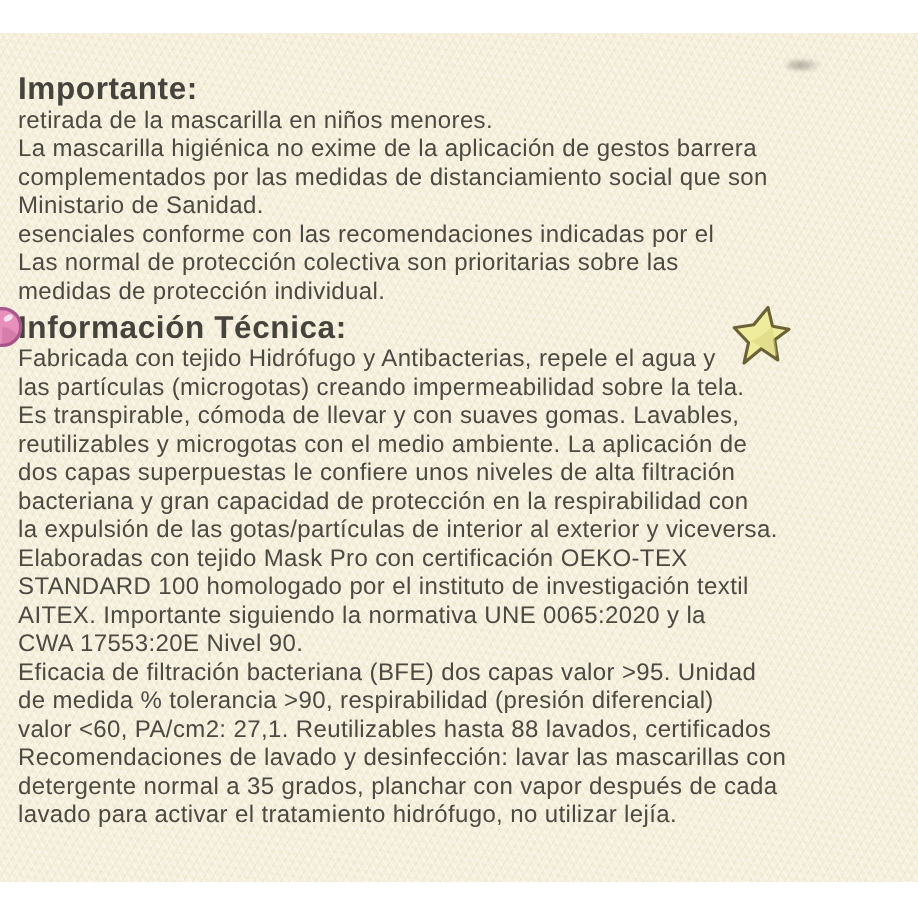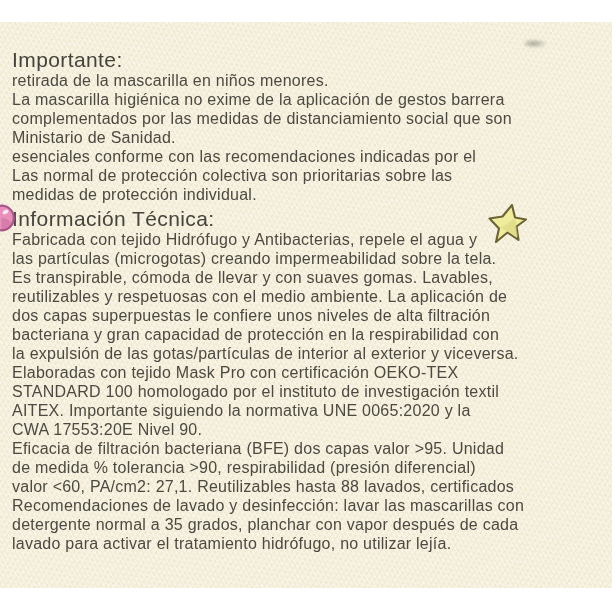--- a/index.html
+++ b/index.html
@@ -15,21 +15,21 @@
       repeating-linear-gradient(62deg, rgba(255,255,255,.38) 0 1px, rgba(255,255,255,0) 1px 4px),
       repeating-linear-gradient(-58deg, rgba(203,192,160,.16) 0 1px, rgba(203,192,160,0) 1px 5px),
       repeating-linear-gradient(8deg, rgba(238,230,206,.22) 0 2px, rgba(250,246,232,.22) 2px 5px);
     overflow:hidden;
   }
   .content{
     position:absolute;left:12px;top:26px;right:4px;
     color:#4c4941;
   }
   .heading{
-    font-size:21px;line-height:23px;font-weight:400;
+    font-size:21px;line-height:23px;font-weight:700;
     letter-spacing:.4px;color:#45433b;white-space:nowrap;
   }
   .heading.second{margin-top:3px;}
   .tline{
     font-size:16px;line-height:19px;letter-spacing:.25px;
     white-space:nowrap;color:#4c4941;
   }
   .star{position:absolute;left:487px;top:202px;width:42px;height:46px;}
   .balloon{position:absolute;left:0;top:203px;width:16px;height:32px;}
   .smudge{
@@ -52,21 +52,21 @@
     <div class="tline">Ministario de Sanidad.</div>
     <div class="tline">esenciales conforme con las recomendaciones indicadas por el</div>
     <div class="tline">Las normal de protección colectiva son prioritarias sobre las</div>
     <div class="tline">medidas de protección individual.</div>
 
     <div class="heading second">Información Técnica:</div>
 
     <div class="tline">Fabricada con tejido Hidrófugo y Antibacterias, repele el agua y</div>
     <div class="tline">las partículas (microgotas) creando impermeabilidad sobre la tela.</div>
     <div class="tline">Es transpirable, cómoda de llevar y con suaves gomas. Lavables,</div>
-    <div class="tline">reutilizables y respetuosas con el medio ambiente. La aplicación de</div>
+    <div class="tline">reutilizables y microgotas con el medio ambiente. La aplicación de</div>
     <div class="tline">dos capas superpuestas le confiere unos niveles de alta filtración</div>
     <div class="tline">bacteriana y gran capacidad de protección en la respirabilidad con</div>
     <div class="tline">la expulsión de las gotas/partículas de interior al exterior y viceversa.</div>
     <div class="tline">Elaboradas con tejido Mask Pro con certificación OEKO-TEX</div>
     <div class="tline">STANDARD 100 homologado por el instituto de investigación textil</div>
     <div class="tline">AITEX. Importante siguiendo la normativa UNE 0065:2020 y la</div>
     <div class="tline">CWA 17553:20E Nivel 90.</div>
     <div class="tline">Eficacia de filtración bacteriana (BFE) dos capas valor &gt;95. Unidad</div>
     <div class="tline">de medida % tolerancia &gt;90, respirabilidad (presión diferencial)</div>
     <div class="tline">valor &lt;60, PA/cm2: 27,1. Reutilizables hasta 88 lavados, certificados</div>

